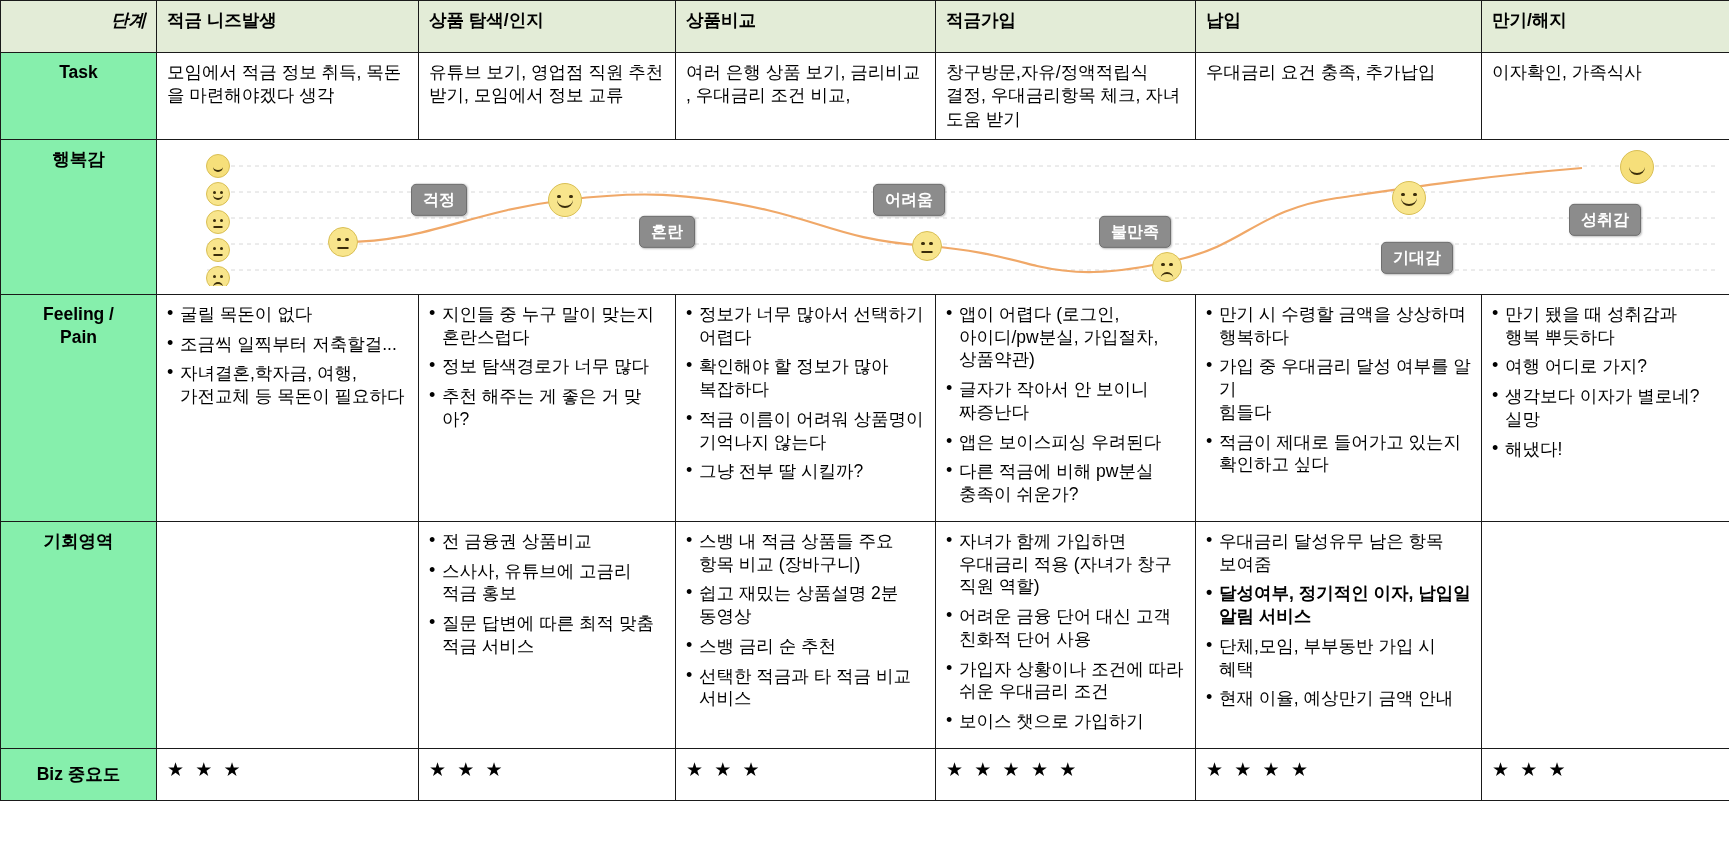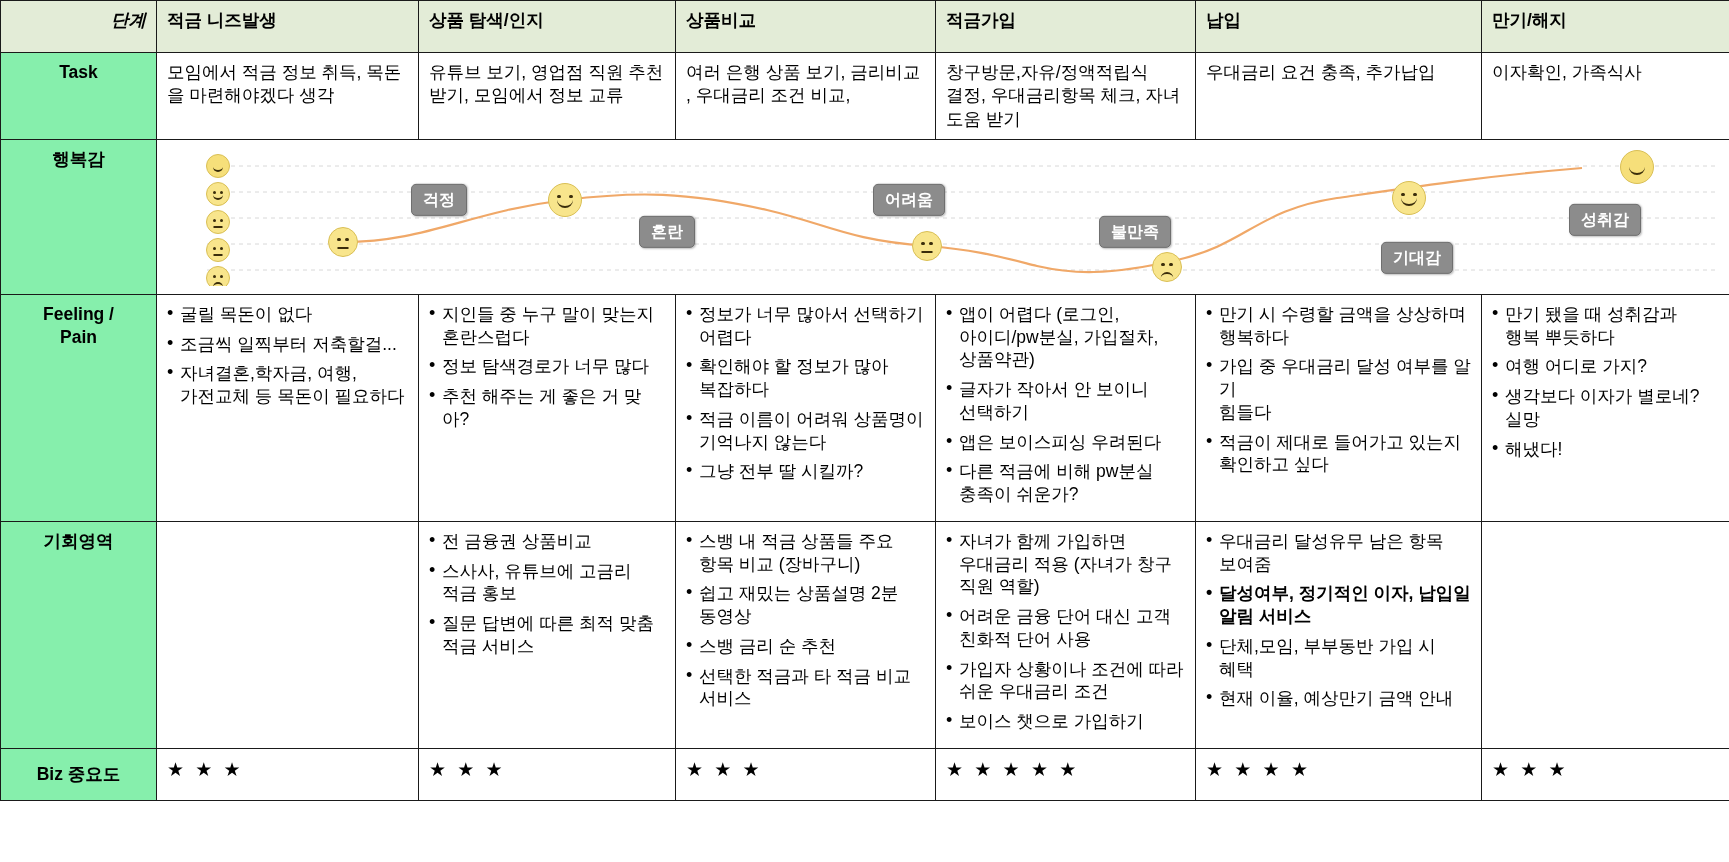--- a/index.html
+++ b/index.html
@@ -319,21 +319,21 @@
  기억나지 않는다</li>
               <li style="white-space: pre-line;">그냥 전부 딸 시킬까?</li>
             </ul>
           </td>
         <td>
             <ul class="bullets">
               <li style="white-space: pre-line;">앱이 어렵다 (로그인,
  아이디/pw분실, 가입절차,
  상품약관)</li>
               <li style="white-space: pre-line;">글자가 작아서 안 보이니
- 선택하기</li>
+ 짜증난다</li>
               <li style="white-space: pre-line;">앱은 보이스피싱 우려된다</li>
               <li style="white-space: pre-line;">다른 적금에 비해 pw분실
  충족이 쉬운가?</li>
             </ul>
           </td>
         <td>
             <ul class="bullets">
               <li style="white-space: pre-line;">만기 시 수령할 금액을 상상하며
  행복하다</li>
               <li style="white-space: pre-line;">가입 중 우대금리 달성 여부를 알기

